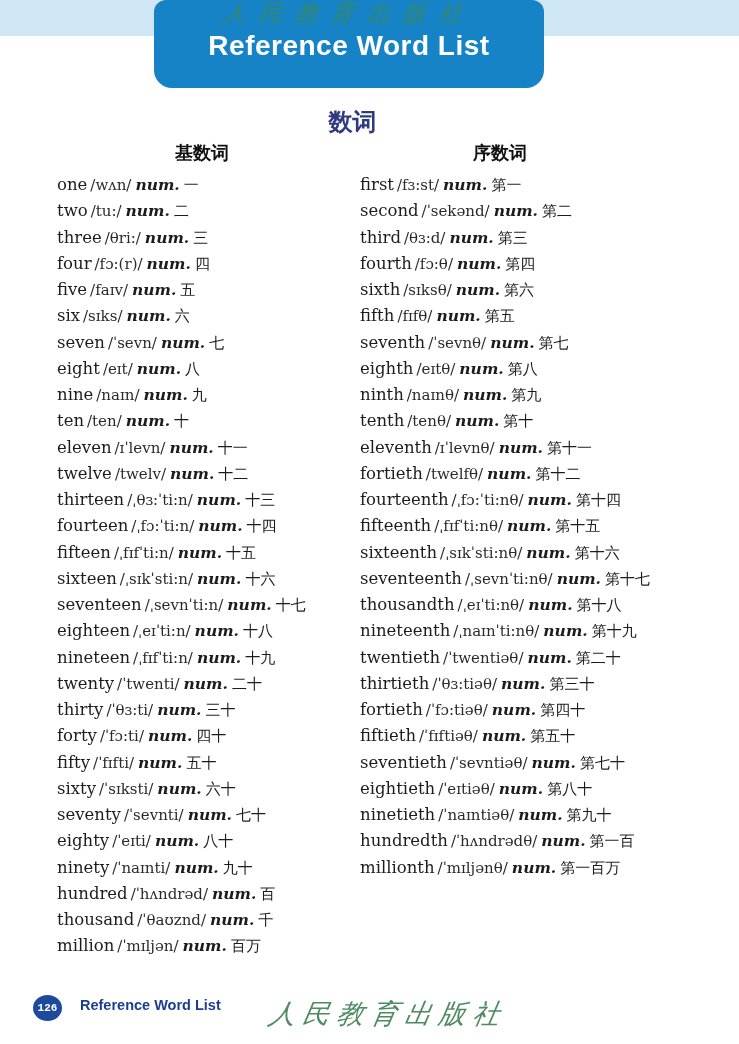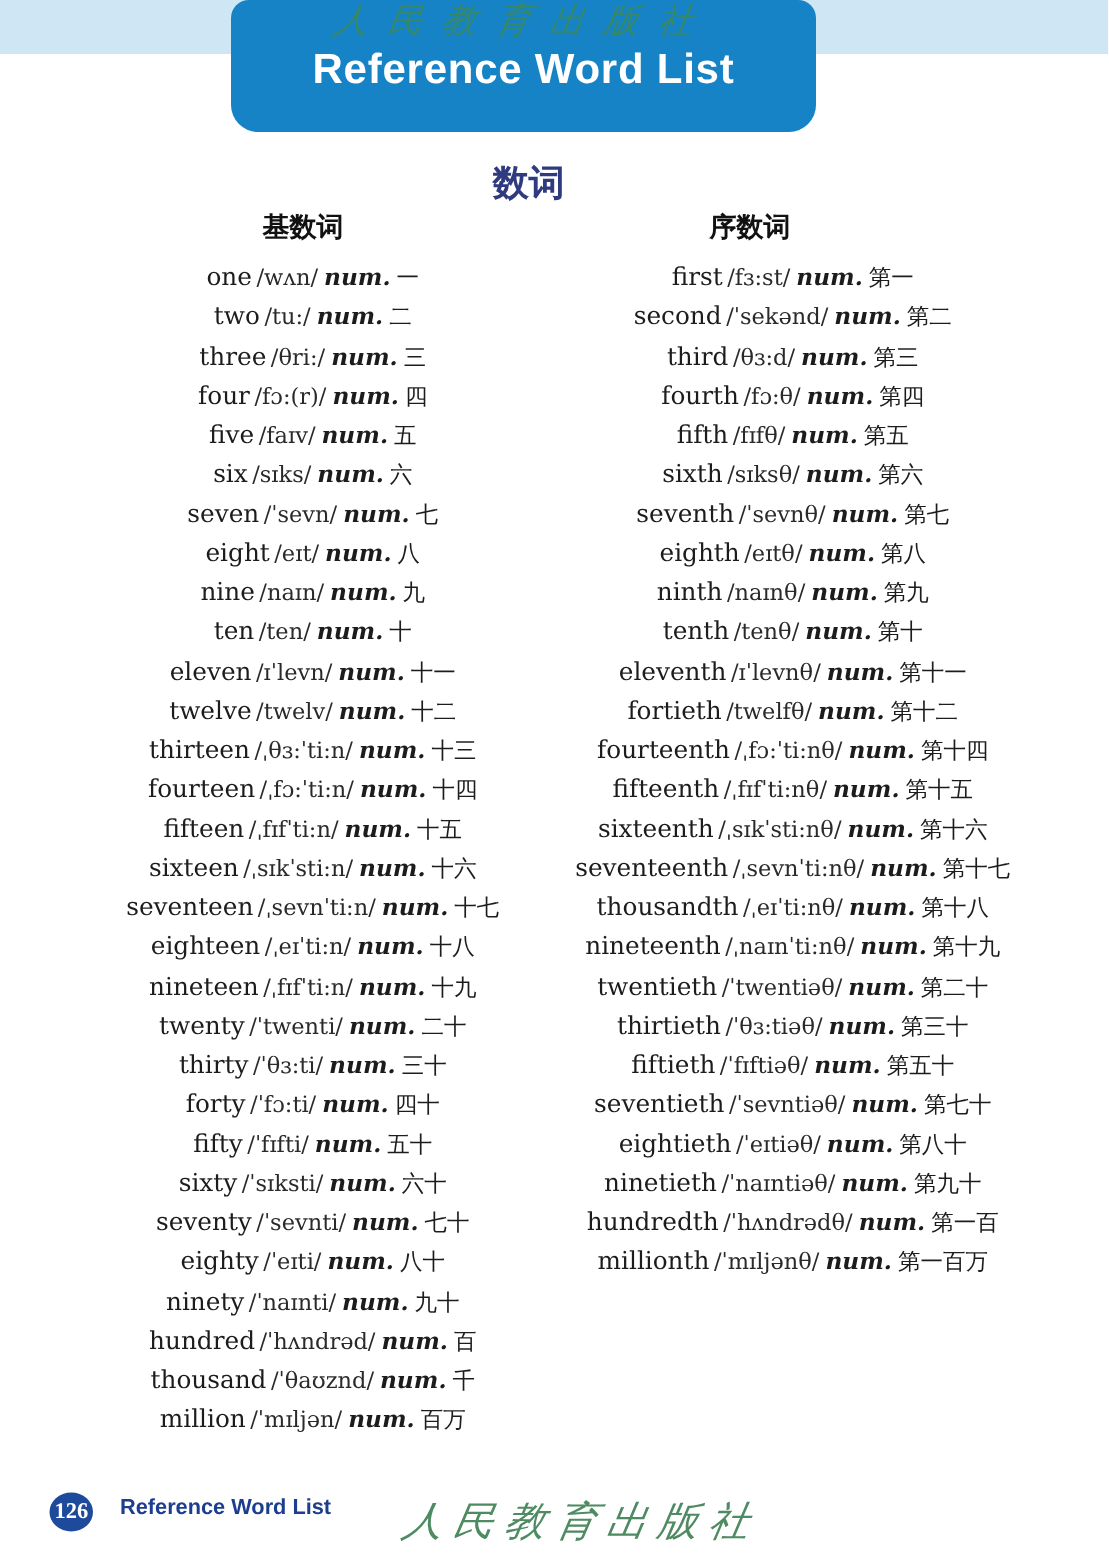--- a/index.html
+++ b/index.html
@@ -70,25 +70,24 @@
   .col { display: block; }
   .col-cardinal { width: 303px; }
   .col-ordinal  { flex: 1; }
   .col-header {
     font-size: 18px;
     font-weight: bold;
     color: #111111;
     text-align: center;
     height: 24px;
     line-height: 24px;
-    font-family: Liberation Mono, monospace;
   }
   .col-cardinal .col-header { width: 290px; }
   .col-ordinal  .col-header { width: 280px; }
-  .rows { margin-top: 7px; text-align: center; }
+  .rows { margin-top: 7px; }
   .entry {
     height: 26.25px;
     line-height: 26.25px;
     white-space: nowrap;
   }
   .word  { font-size: 16.5px; }
   .phon  { font-size: 15px; color: #2a2a2a; margin-left: 3px; }
   .pos   { font-size: 15.5px; font-style: italic; font-weight: 600; margin-left: 4px; }
   .gloss { font-size: 15px; margin-left: 4px; }
   .footer {
@@ -96,23 +95,23 @@
     left: 0; top: 988px;
     width: 739px; height: 56px;
   }
   .page-badge {
     position: absolute;
     left: 33px; top: 7px;
     width: 29px; height: 26px;
     border-radius: 50%;
     background: #1d4a9b;
     color: #ffffff;
-    font-family: Liberation Serif, serif;
-    font-weight: bold;
-    font-size: 15px;
+    font-family: Liberation Mono, monospace;
+    font-weight: bold;
+    font-size: 11px;
     text-align: center;
     line-height: 26px;
   }
   .footer-title {
     position: absolute;
     left: 80px; top: 9px;
     font-family: "Liberation Sans", "DejaVu Sans", sans-serif;
     font-weight: bold;
     font-size: 14.5px;
     color: #1d3d8f;
@@ -218,24 +217,24 @@
       <div class="rows">
 
           <div class="entry"><span class="word">first</span><span class="phon">/fɜ:st/</span><span class="pos">num.</span><span class="gloss">第一</span></div>
 
           <div class="entry"><span class="word">second</span><span class="phon">/ˈsekənd/</span><span class="pos">num.</span><span class="gloss">第二</span></div>
 
           <div class="entry"><span class="word">third</span><span class="phon">/θɜ:d/</span><span class="pos">num.</span><span class="gloss">第三</span></div>
 
           <div class="entry"><span class="word">fourth</span><span class="phon">/fɔ:θ/</span><span class="pos">num.</span><span class="gloss">第四</span></div>
 
+          <div class="entry"><span class="word">sixth</span><span class="phon">/sɪksθ/</span><span class="pos">num.</span><span class="gloss">第六</span></div>
+
           <div class="entry"><span class="word">fifth</span><span class="phon">/fɪfθ/</span><span class="pos">num.</span><span class="gloss">第五</span></div>
 
-          <div class="entry"><span class="word">sixth</span><span class="phon">/sɪksθ/</span><span class="pos">num.</span><span class="gloss">第六</span></div>
-
           <div class="entry"><span class="word">seventh</span><span class="phon">/ˈsevnθ/</span><span class="pos">num.</span><span class="gloss">第七</span></div>
 
           <div class="entry"><span class="word">eighth</span><span class="phon">/eɪtθ/</span><span class="pos">num.</span><span class="gloss">第八</span></div>
 
           <div class="entry"><span class="word">ninth</span><span class="phon">/naɪnθ/</span><span class="pos">num.</span><span class="gloss">第九</span></div>
 
           <div class="entry"><span class="word">tenth</span><span class="phon">/tenθ/</span><span class="pos">num.</span><span class="gloss">第十</span></div>
 
           <div class="entry"><span class="word">eleventh</span><span class="phon">/ɪˈlevnθ/</span><span class="pos">num.</span><span class="gloss">第十一</span></div>
 
@@ -251,20 +250,21 @@
           <div class="entry"><span class="word">seventeenth</span><span class="phon">/ˌsevnˈti:nθ/</span><span class="pos">num.</span><span class="gloss">第十七</span></div>
 
           <div class="entry"><span class="word">thousandth</span><span class="phon">/ˌeɪˈti:nθ/</span><span class="pos">num.</span><span class="gloss">第十八</span></div>
 
           <div class="entry"><span class="word">nineteenth</span><span class="phon">/ˌnaɪnˈti:nθ/</span><span class="pos">num.</span><span class="gloss">第十九</span></div>
 
           <div class="entry"><span class="word">twentieth</span><span class="phon">/ˈtwentiəθ/</span><span class="pos">num.</span><span class="gloss">第二十</span></div>
 
           <div class="entry"><span class="word">thirtieth</span><span class="phon">/ˈθɜ:tiəθ/</span><span class="pos">num.</span><span class="gloss">第三十</span></div>
 
+          <div class="entry"><span class="word">fortieth</span><span class="phon">/ˈfɔ:tiəθ/</span><span class="pos">num.</span><span class="gloss">第四十</span></div>
 
           <div class="entry"><span class="word">fiftieth</span><span class="phon">/ˈfɪftiəθ/</span><span class="pos">num.</span><span class="gloss">第五十</span></div>
 
 
           <div class="entry"><span class="word">seventieth</span><span class="phon">/ˈsevntiəθ/</span><span class="pos">num.</span><span class="gloss">第七十</span></div>
 
           <div class="entry"><span class="word">eightieth</span><span class="phon">/ˈeɪtiəθ/</span><span class="pos">num.</span><span class="gloss">第八十</span></div>
 
           <div class="entry"><span class="word">ninetieth</span><span class="phon">/ˈnaɪntiəθ/</span><span class="pos">num.</span><span class="gloss">第九十</span></div>
 

